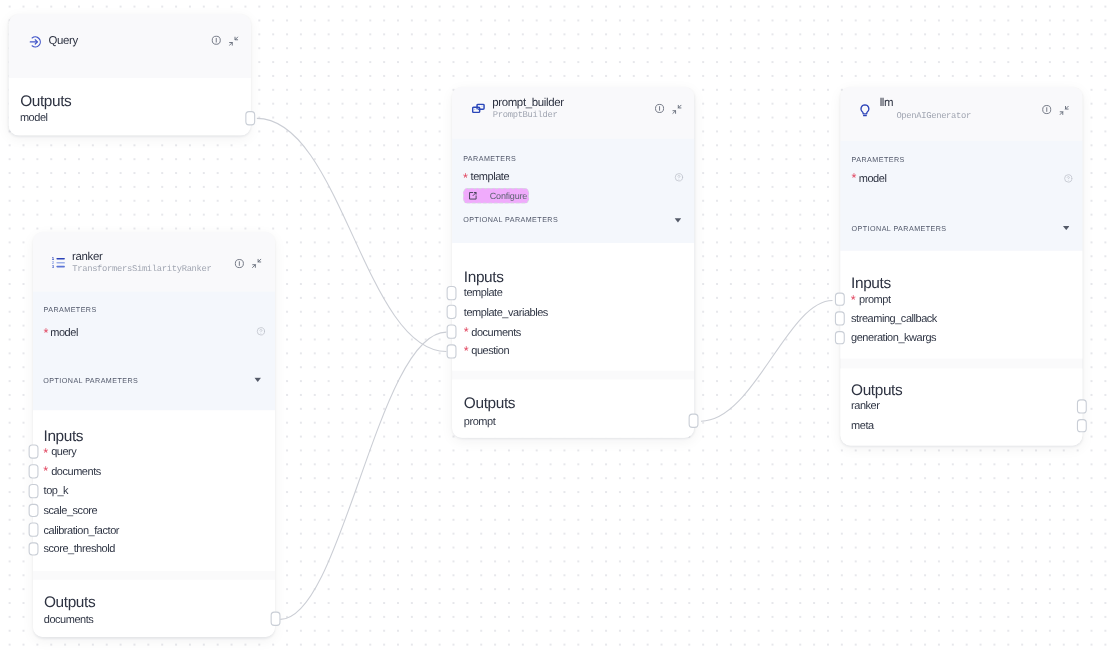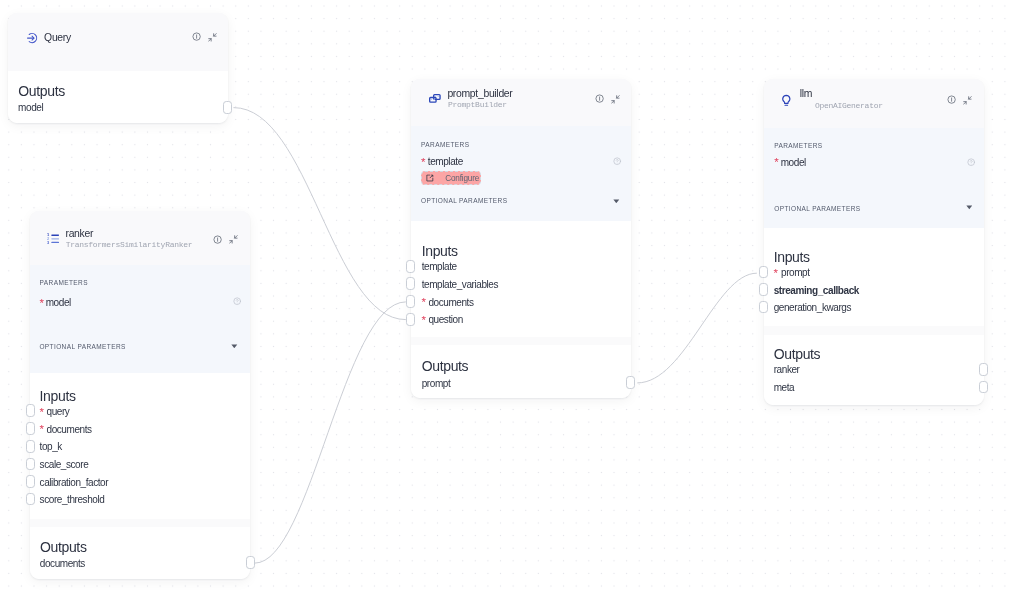--- a/index.html
+++ b/index.html
@@ -31,21 +31,21 @@
   .act{position:absolute;line-height:0;}
   .caps{position:absolute;font-size:6.5px;letter-spacing:0.4px;color:#52596b;white-space:nowrap;line-height:normal;}
   .pname{position:absolute;font-size:10px;letter-spacing:-0.42px;color:#2d3241;white-space:nowrap;line-height:normal;}
   .req{position:absolute;font-size:11.5px;color:#e0415c;line-height:normal;}
   .tinput{position:absolute;background:#fff;border:1px solid #e0e1e5;border-radius:4px;box-sizing:border-box;}
   .tinput span{position:absolute;left:6.5px;top:50%;transform:translateY(-50%);
                font-size:10px;letter-spacing:-0.42px;color:#2d3241;white-space:nowrap;line-height:normal;}
   .stl{position:absolute;font-size:14px;letter-spacing:-0.35px;color:#2d3241;white-space:nowrap;line-height:normal;}
   .prt{position:absolute;font-size:10px;letter-spacing:-0.42px;color:#2f3544;white-space:nowrap;line-height:normal;}
   .hdl{position:absolute;width:9px;height:12.8px;border:1px solid #c9ced6;border-radius:3.3px;background:#fff;box-sizing:border-box;}
-  .confbtn{position:absolute;box-sizing:border-box;border:1px dashed #d4d8e0;border-radius:4px;background:#fca5a5;}
+  .confbtn{position:absolute;box-sizing:border-box;border:1px dashed #d4d8e0;border-radius:4px;background:#f0abfc;}
   .confbtn .lbl{position:absolute;left:23.2px;top:50%;transform:translateY(-50%);
                 font-size:8.2px;letter-spacing:-0.18px;color:#5e6472;white-space:nowrap;line-height:normal;}
   .confbtn .cic{position:absolute;left:4.3px;top:50%;transform:translateY(-50%);line-height:0;}
   .caret{position:absolute;line-height:0;}
 </style>
 </head>
 <body>
 
 <div id="canvas"></div>
 
@@ -286,21 +286,21 @@
       </svg>
   </span>
 
   <div class="sect" style="top:148.9px;height:98.2px;"></div>
   <span class="stl" style="left:9.7px;top:169.25px;">Inputs</span>
 
   <span class="req" style="left:9.5px;top:187.30px;">*</span>
   <span class="prt" style="left:17.0px;top:187.45px;"><span>prompt</span></span>
   <span class="hdl" style="left:-4.90px;top:186.20px;"></span>
 
-  <span class="prt" style="left:9.7px;top:205.15px;font-weight:bold;"><span>streaming_callback</span></span>
+  <span class="prt" style="left:9.7px;top:205.15px;"><span>streaming_callback</span></span>
   <span class="hdl" style="left:-4.90px;top:203.90px;"></span>
 
   <span class="prt" style="left:9.7px;top:222.55px;"><span>generation_kwargs</span></span>
   <span class="hdl" style="left:-4.90px;top:221.30px;"></span>
 
   <div class="sect last" style="top:255.4px;bottom:0;"></div>
   <span class="stl" style="left:9.7px;top:266.35px;">Outputs</span>
   <span class="prt" style="left:9.7px;top:284.75px;"><span>ranker</span></span>
   <span class="hdl" style="left:215.1px;top:283.50px;"></span>
   <span class="prt" style="left:9.7px;top:302.55px;"><span>meta</span></span>

